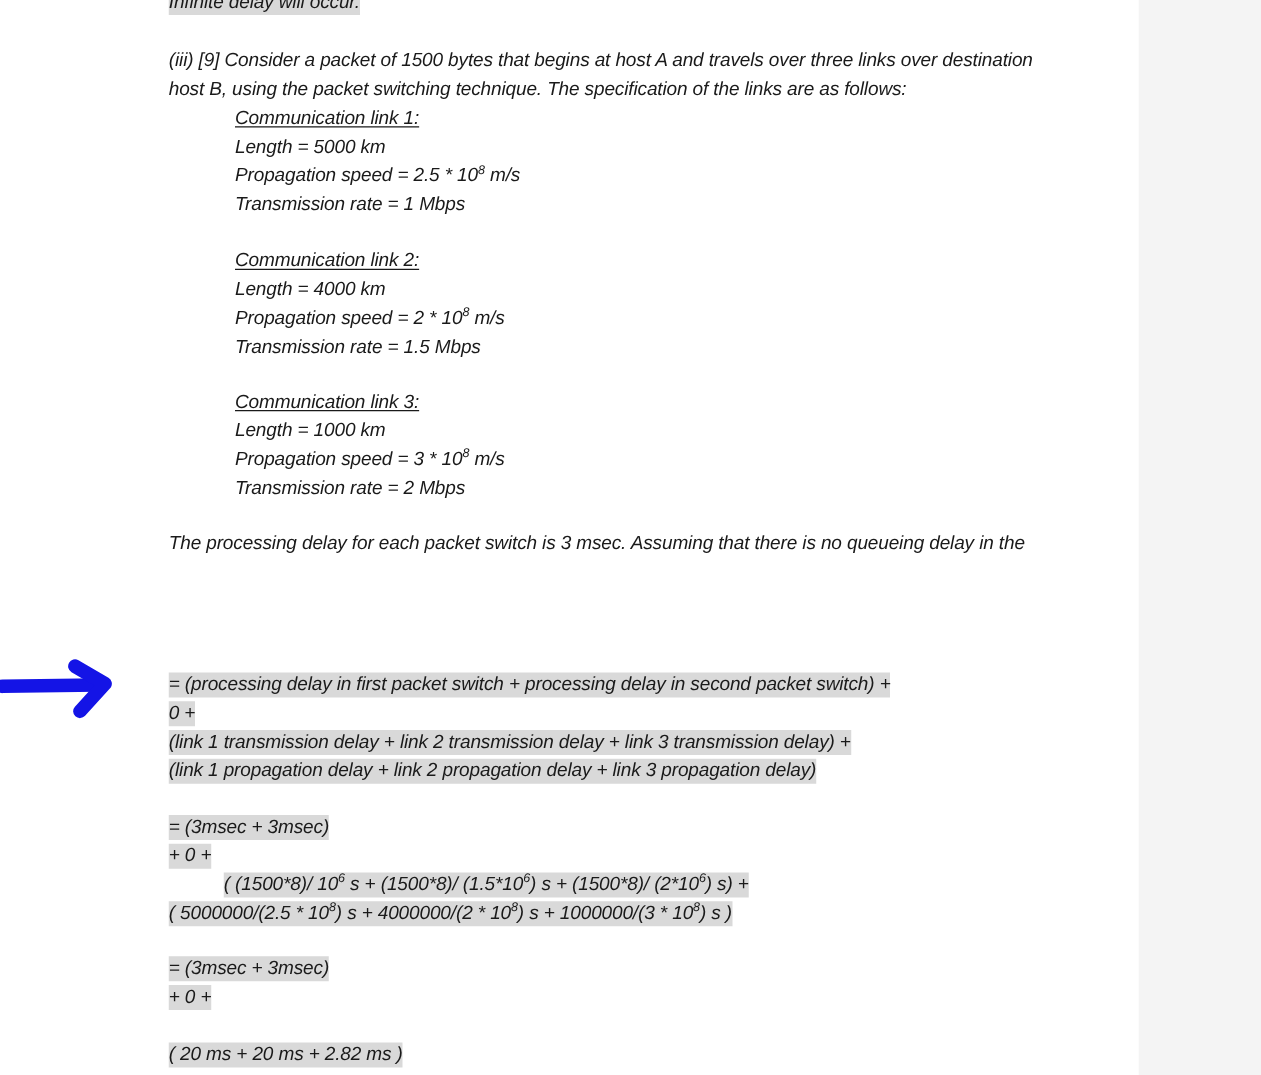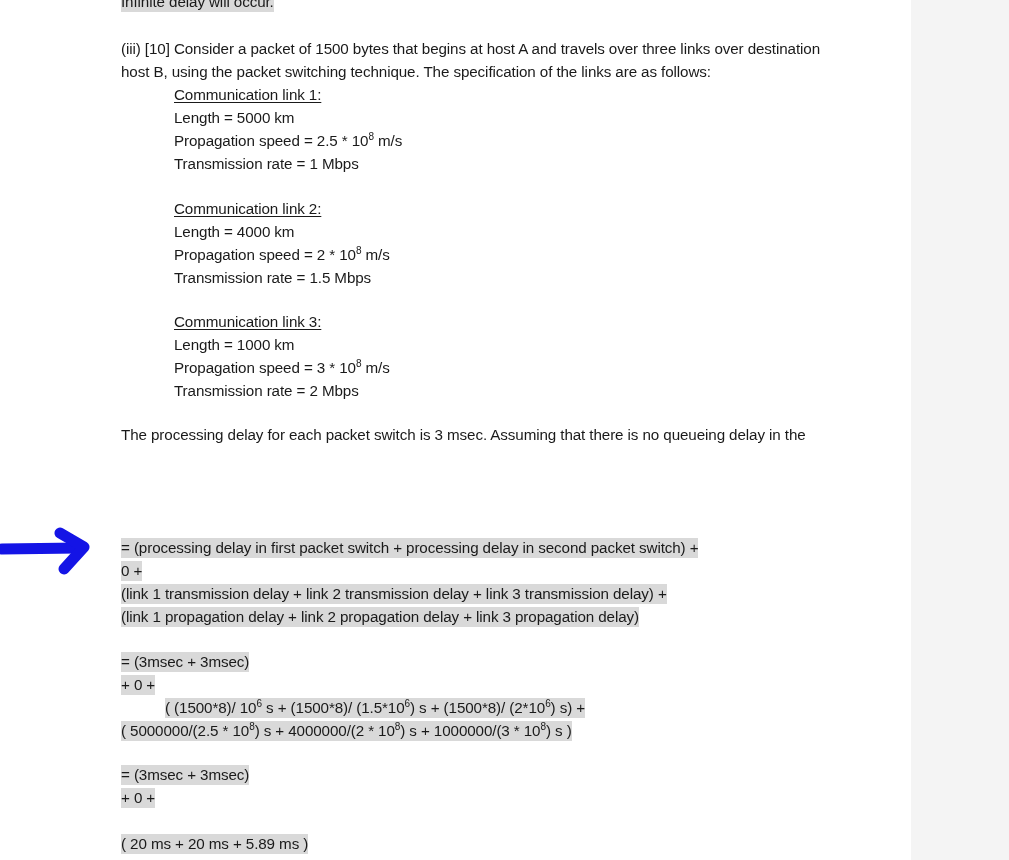--- a/index.html
+++ b/index.html
@@ -23,24 +23,25 @@
     left: 911px;
     width: 98px;
     height: 860px;
     background: #f4f4f4;
     z-index: 0;
   }
 
   .doc {
     position: absolute;
     top: 0;
-    left: 2px;
+    left: 16px;
     width: 911px;
     height: 772px;
     z-index: 1;
+    font-style: italic;
   }
 
   .line {
     position: absolute;
     left: 119px;
     font-size: 15.2px;
     line-height: 22.6px;
     white-space: nowrap;
     letter-spacing: -0.1px;
   }
@@ -85,21 +86,21 @@
 </style>
 </head>
 <body>
 
 <div class="page-edge-band"></div>
 
 <div class="doc">
 
   <div class="line hl clipped" style="top:-9px;"><span class="t">Infinite delay will occur.</span></div>
 
-  <div class="line" style="top:38px;"><span>(iii) [10] Consider a packet of 1500 bytes that begins at host A and travels over three links over destination</span></div>
+  <div class="line" style="top:38px;"><span>(iii) [9] Consider a packet of 1500 bytes that begins at host A and travels over three links over destination</span></div>
   <div class="line" style="top:61px;"><span>host B, using the packet switching technique.  The specification of the links are as follows:</span></div>
 
   <div class="line indent" style="top:84px;"><span class="u">Communication link 1:</span></div>
   <div class="line indent" style="top:107px;"><span>Length = 5000 km</span></div>
   <div class="line indent" style="top:130px;"><span>Propagation speed = 2.5 * 10</span><sup>8</sup><span> m/s</span></div>
   <div class="line indent" style="top:153px;"><span>Transmission rate = 1 Mbps</span></div>
 
   <div class="line indent" style="top:198px;"><span class="u">Communication link 2:</span></div>
   <div class="line indent" style="top:221px;"><span>Length = 4000 km</span></div>
   <div class="line indent" style="top:244px;"><span>Propagation speed = 2 * 10</span><sup>8</sup><span> m/s</span></div>
@@ -118,21 +119,21 @@
   <div class="line hl" style="top:583px;"><span class="t">(link 1 transmission delay + link 2 transmission delay + link 3 transmission delay) +</span></div>
   <div class="line hl" style="top:606px;"><span class="t">(link 1 propagation delay + link 2 propagation delay + link 3 propagation delay)</span></div>
 
   <div class="line hl" style="top:651px;"><span class="t">= (3msec + 3msec)</span></div>
   <div class="line hl" style="top:674px;"><span class="t">+ 0 +</span></div>
   <div class="line hl" style="top:697px;padding-left:44px;"><span class="t"><span>( (1500*8)/ 10</span><sup>6</sup><span> s + (1500*8)/ (1.5*10</span><sup>6</sup><span>) s + (1500*8)/ (2*10</span><sup>6</sup><span>) s) +</span></span></div>
   <div class="line hl" style="top:720px;"><span class="t"><span>( 5000000/(2.5 * 10</span><sup>8</sup><span>) s + 4000000/(2 * 10</span><sup>8</sup><span>) s + 1000000/(3 * 10</span><sup>8</sup><span>) s )</span></span></div>
 
   <div class="line hl" style="top:764px;"><span class="t">= (3msec + 3msec)</span></div>
   <div class="line hl" style="top:787px;"><span class="t">+ 0 +</span></div>
-  <div class="line hl" style="top:833px;"><span class="t">( 20 ms + 20 ms + 5.89 ms )</span></div>
+  <div class="line hl" style="top:833px;"><span class="t">( 20 ms + 20 ms + 2.82 ms )</span></div>
 
 </div>
 
 <svg class="arrow-annotation" viewBox="0 0 98 52">
   <g fill="none" stroke="#1414e6" stroke-linecap="round" stroke-linejoin="round">
     <path d="M2 25 L78 24" stroke-width="11"></path>
     <path d="M60 9 L84 23 L64 45" stroke-width="11"></path>
   </g>
 </svg>
 

